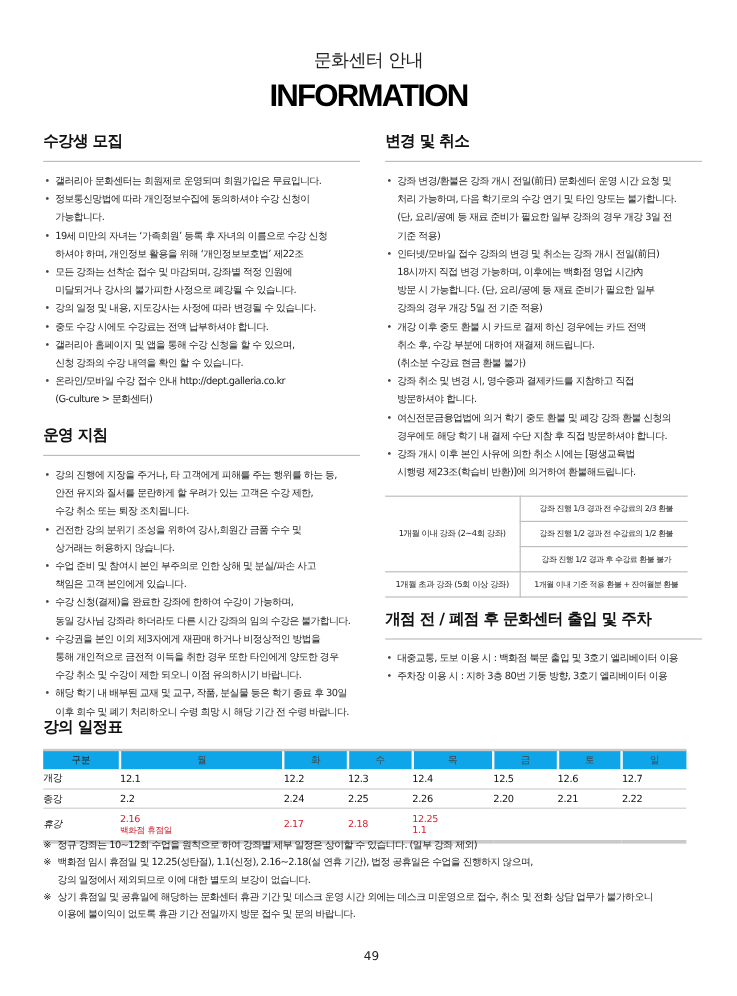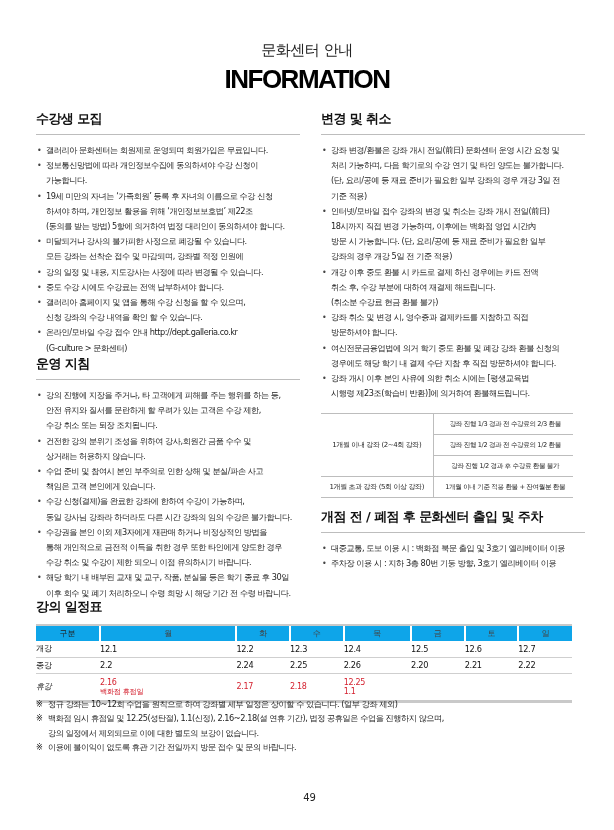--- a/index.html
+++ b/index.html
@@ -60,25 +60,24 @@
       <li>
         <span class="line">갤러리아 문화센터는 회원제로 운영되며 회원가입은 무료입니다.</span>
       </li>
       <li>
         <span class="line">정보통신망법에 따라 개인정보수집에 동의하셔야 수강 신청이</span>
         <span class="line">가능합니다.</span>
       </li>
       <li>
         <span class="line">19세 미만의 자녀는 ‘가족회원’ 등록 후 자녀의 이름으로 수강 신청</span>
         <span class="line">하셔야 하며, 개인정보 활용을 위해 ‘개인정보보호법’ 제22조</span>
-        <span class="line">(동의를 받는 방법) 5항에 의거하여 법정 대리인이 동의하셔야 합니다.</span>
-      </li>
-      <li>
+      </li>
+      <li>
+        <span class="line">모든 강좌는 선착순 접수 및 마감되며, 강좌별 적정 인원에</span>
         <span class="line">미달되거나 강사의 불가피한 사정으로 폐강될 수 있습니다.</span>
-        <span class="line">모든 강좌는 선착순 접수 및 마감되며, 강좌별 적정 인원에</span>
       </li>
       <li>
         <span class="line">강의 일정 및 내용, 지도강사는 사정에 따라 변경될 수 있습니다.</span>
       </li>
       <li>
         <span class="line">중도 수강 시에도 수강료는 전액 납부하셔야 합니다.</span>
       </li>
       <li>
         <span class="line">갤러리아 홈페이지 및 앱을 통해 수강 신청을 할 수 있으며,</span>
         <span class="line">신청 강좌의 수강 내역을 확인 할 수 있습니다.</span>
@@ -246,17 +245,18 @@
       <span class="mark">※</span>
       <span class="line">정규 강좌는 10~12회 수업을 원칙으로 하여 강좌별 세부 일정은 상이할 수 있습니다. (일부 강좌 제외)</span>
     </p>
     <p>
       <span class="mark">※</span>
       <span class="line">백화점 임시 휴점일 및 12.25(성탄절), 1.1(신정), 2.16~2.18(설 연휴 기간), 법정 공휴일은 수업을 진행하지 않으며,</span>
       <span class="line">강의 일정에서 제외되므로 이에 대한 별도의 보강이 없습니다.</span>
     </p>
     <p>
       <span class="mark">※</span>
+      <span class="line">상기 휴점일 및 공휴일에 해당하는 문화센터 휴관 기간 및 데스크 운영 시간 외에는 데스크 미운영으로 접수, 취소 및 전화 상담 업무가 불가하오니</span>
       <span class="line">이용에 불이익이 없도록 휴관 기간 전일까지 방문 접수 및 문의 바랍니다.</span>
     </p>
   </div>
 
 <div class="page-number">49</div>
 
 </body></html>

